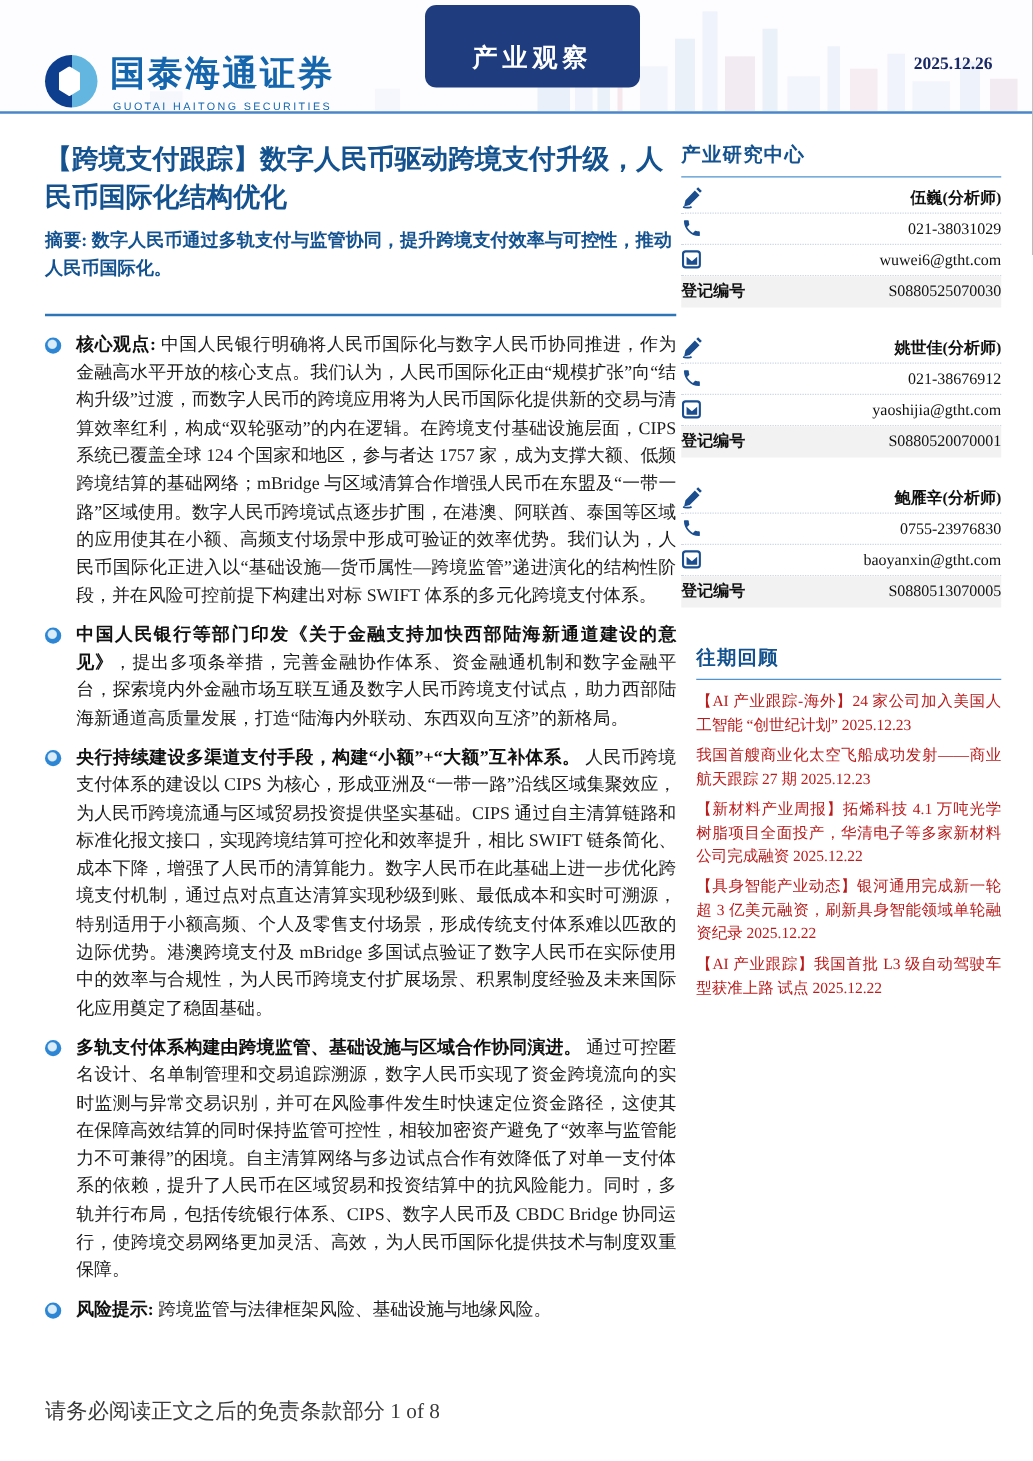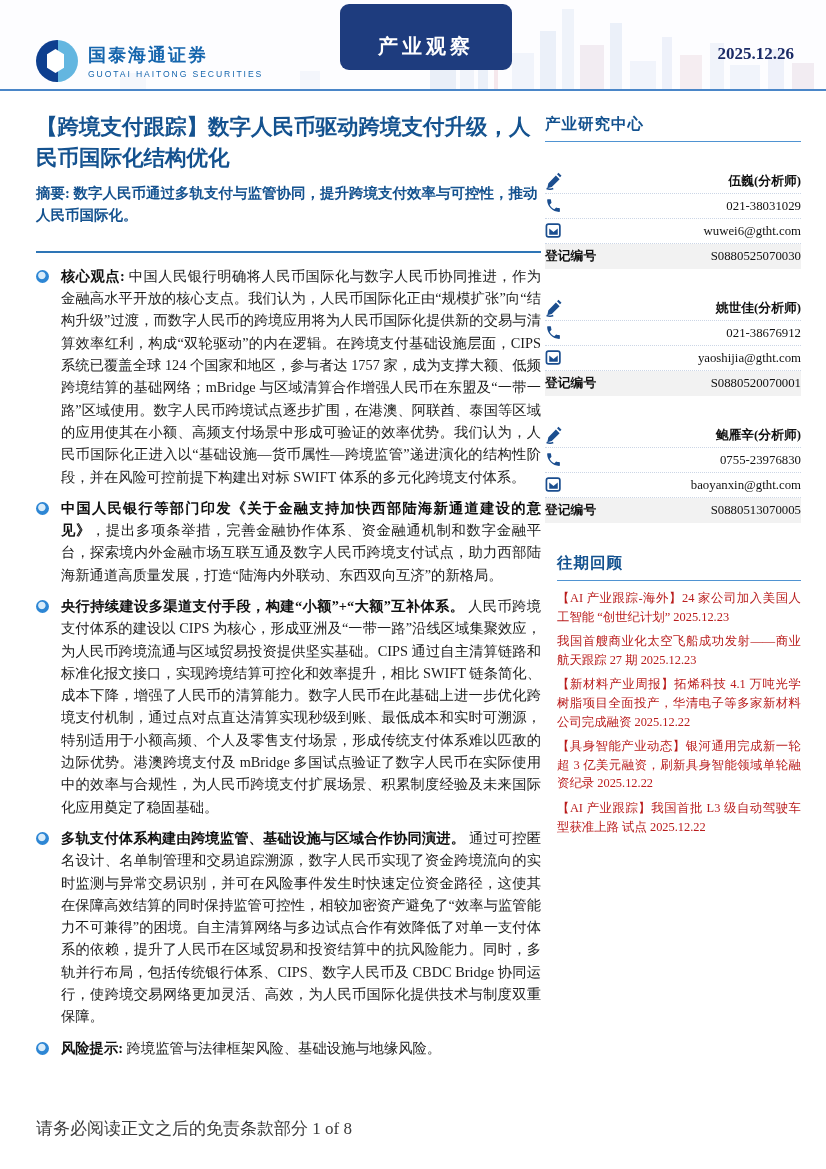--- a/index.html
+++ b/index.html
@@ -15,46 +15,46 @@
     position:absolute; left:0; top:0; width:826px; height:91px;
     border-bottom:2px solid #4a86c8; background:#fdfdff; overflow:hidden;
   }
   .skyline { position:absolute; inset:0; opacity:.55; }
   .skyline div { position:absolute; bottom:0; }
   .logo { position:absolute; left:36px; top:40px; display:flex; align-items:center; gap:10px; }
   .logo-mark { position:relative; width:42px; height:42px; border-radius:50%;
     background:linear-gradient(90deg,#0e3f8f 0 52%,#63b6e0 52% 100%); }
   .logo-mark .hex { position:absolute; left:11px; top:9px; width:17px; height:24px; background:#fff;
     clip-path:polygon(50% 0,100% 22%,100% 78%,50% 100%,0 78%,0 22%); }
-  .logo-text .cn { font-size:18px; font-weight:bold; color:#1565ad; letter-spacing:2px; font-family:"Liberation Sans",sans-serif; }
+  .logo-text .cn { font-size:28px; font-weight:bold; color:#1565ad; letter-spacing:2px; font-family:"Liberation Sans",sans-serif; }
   .logo-text .en { font-size:8.6px; color:#1565ad; letter-spacing:1.9px; font-family:"Liberation Sans",sans-serif; margin-top:2px;text-align:center; }
   .badge {
     position:absolute; left:340px; top:4px; width:172px; height:66px;
     background:#1e3c7e; border-radius:9px; color:#fff;
     display:flex; align-items:flex-end; justify-content:center;
     font-size:20px; font-weight:bold; letter-spacing:4px; padding-bottom:10px;
   }
-  .date { position:absolute; right:32px; top:44px; font-size:17px; font-weight:bold; color:#1a2a66; }
+  .date { position:absolute; right:32px; top:44px; font-size:14px; font-weight:bold; color:#1a2a66; }
   
   .left-col { position:absolute; left:36px; top:112px; width:505px; }
   .right-col { position:absolute; left:545px; top:114px; width:256px; }
   
   .title { font-size:21.5px; font-weight:bold; color:#14528f; line-height:1.45; }
   .summary { margin-top:9px; font-size:14.5px; font-weight:bold; color:#14528f; line-height:1.5;
     padding-bottom:24px; border-bottom:2px solid #2e75b6; }
   .bullets { margin-top:12px; }
   .bullet { display:flex; gap:12px; margin-bottom:9px; }
   .bullet-marker { flex:0 0 13px; width:13px; height:13px; margin-top:5px; border-radius:50%;
     background:radial-gradient(circle at 45% 42%, #d9ecfa 0 31%, #2d86d4 40% 100%); }
   .bullet-body { font-size:14.3px; line-height:1.56; text-align:justify; color:#1c1c1c; }
   .bullet-body .lead { font-weight:bold; color:#111; }
   
   .side-heading { font-size:15.5px; font-weight:bold; color:#14528f; letter-spacing:1px;
     padding-bottom:6px; border-bottom:1.5px solid #4f93d2; }
-  .analyst { margin-top:27px; margin-bottom:20px; }
+  .analyst { margin-top:4px; margin-bottom:20px; }
   .card-row { display:flex; align-items:center; justify-content:space-between;
     min-height:25px; padding:2px 0; border-bottom:1px dotted #ccd6e6; font-size:12.8px; }
   .card-row:last-child { border-bottom:none; }
   .card-row.reg { background:#f2f2f2; }
   .card-row .val { text-align:right; color:#111; }
   .card-row .name { font-weight:bold; }
   .card-row .label { font-weight:bold; font-size:12.8px; color:#111; }
   .icon-cell { width:20px; height:18px; flex:0 0 20px; }
   .icon-cell svg { display:block; }
   .review { margin-top:30px;margin-left:12px; }

